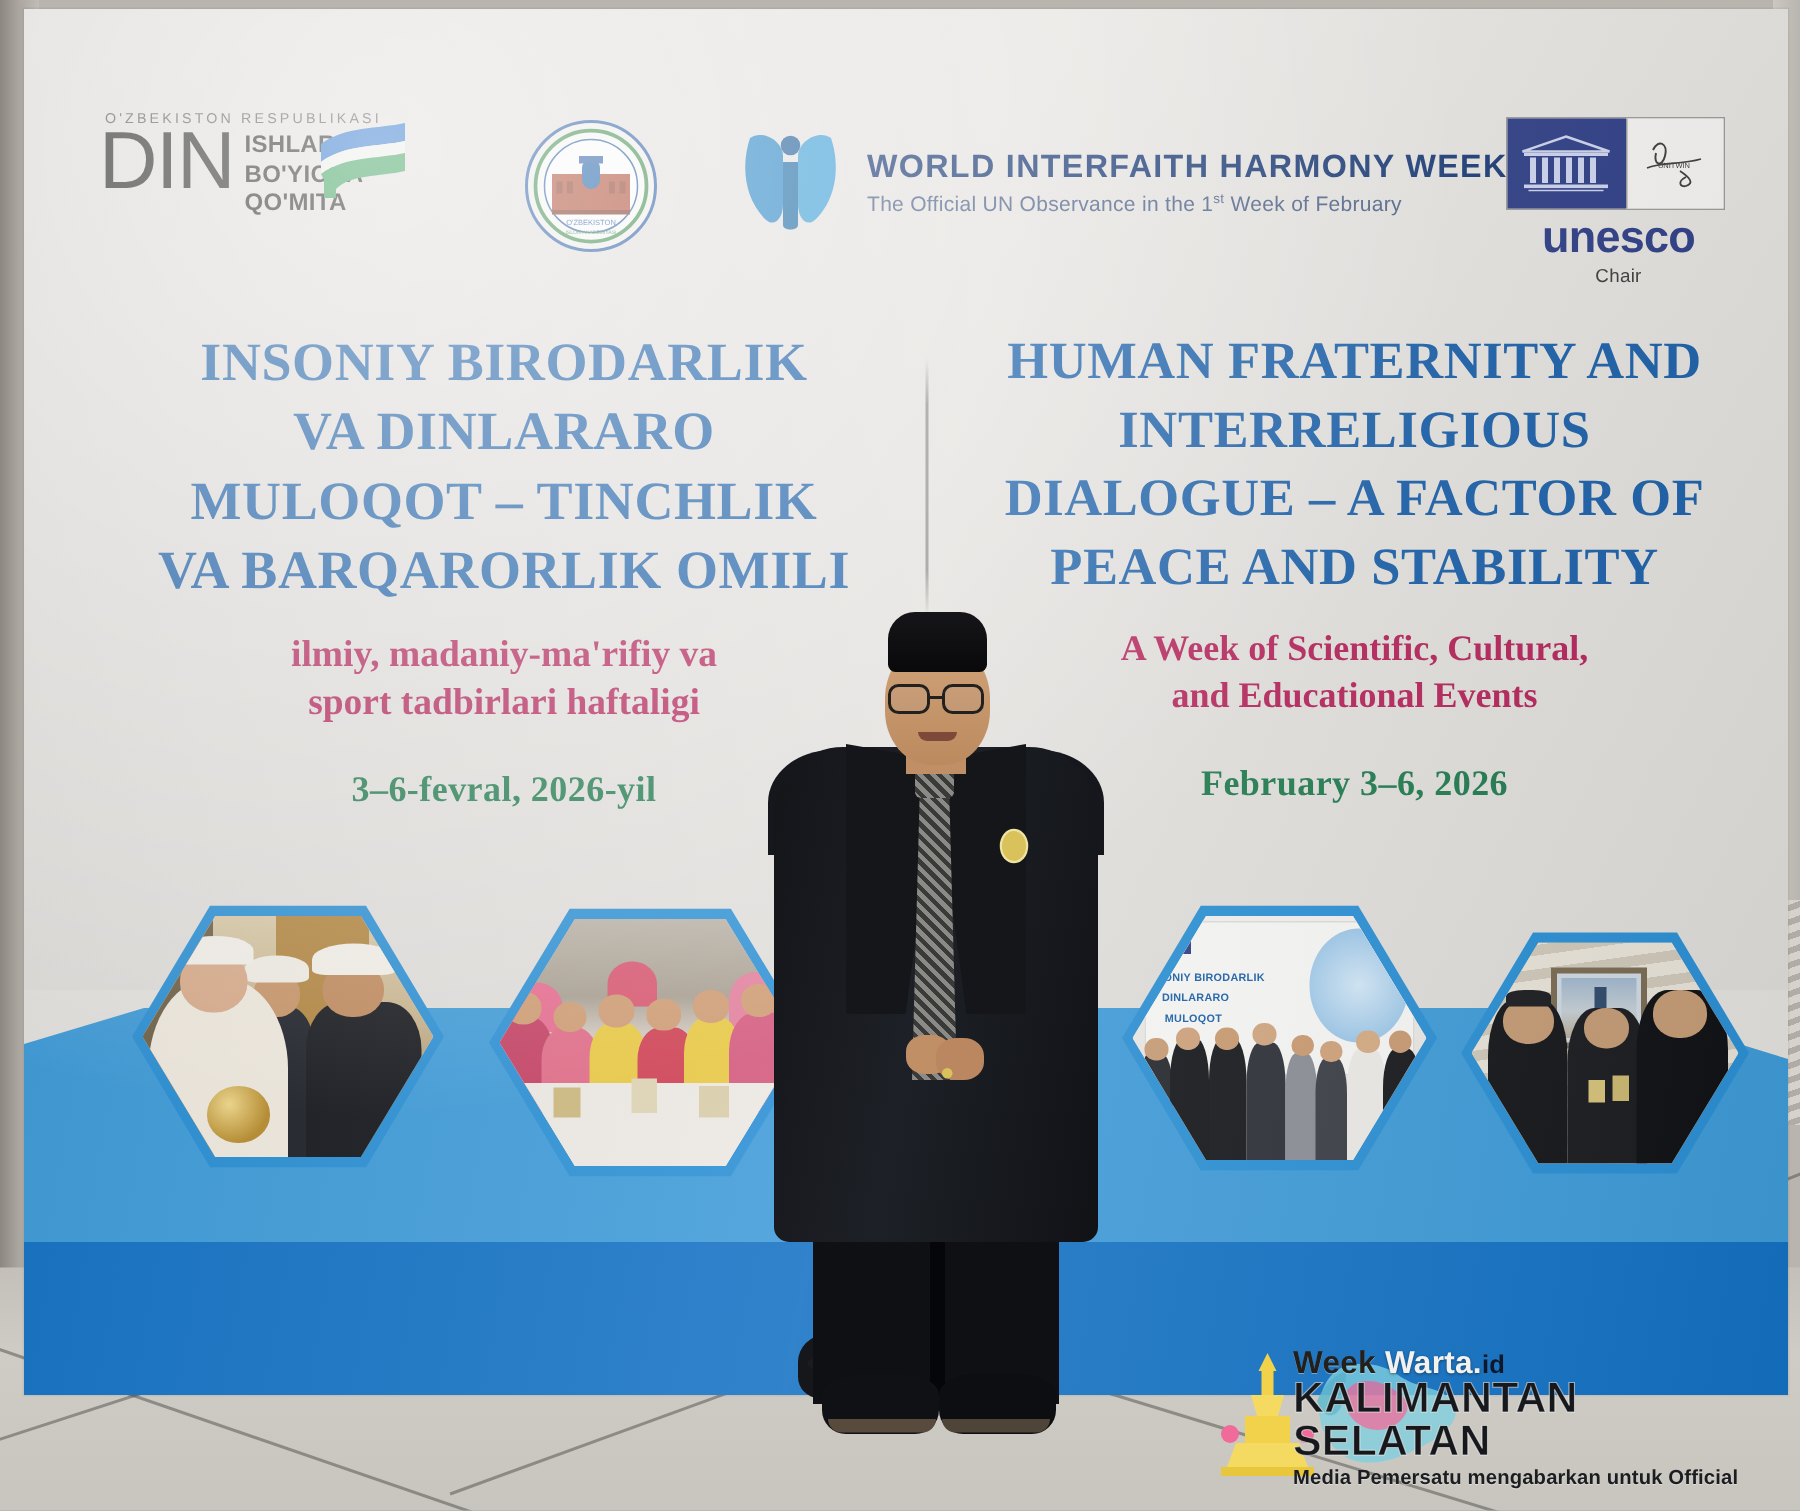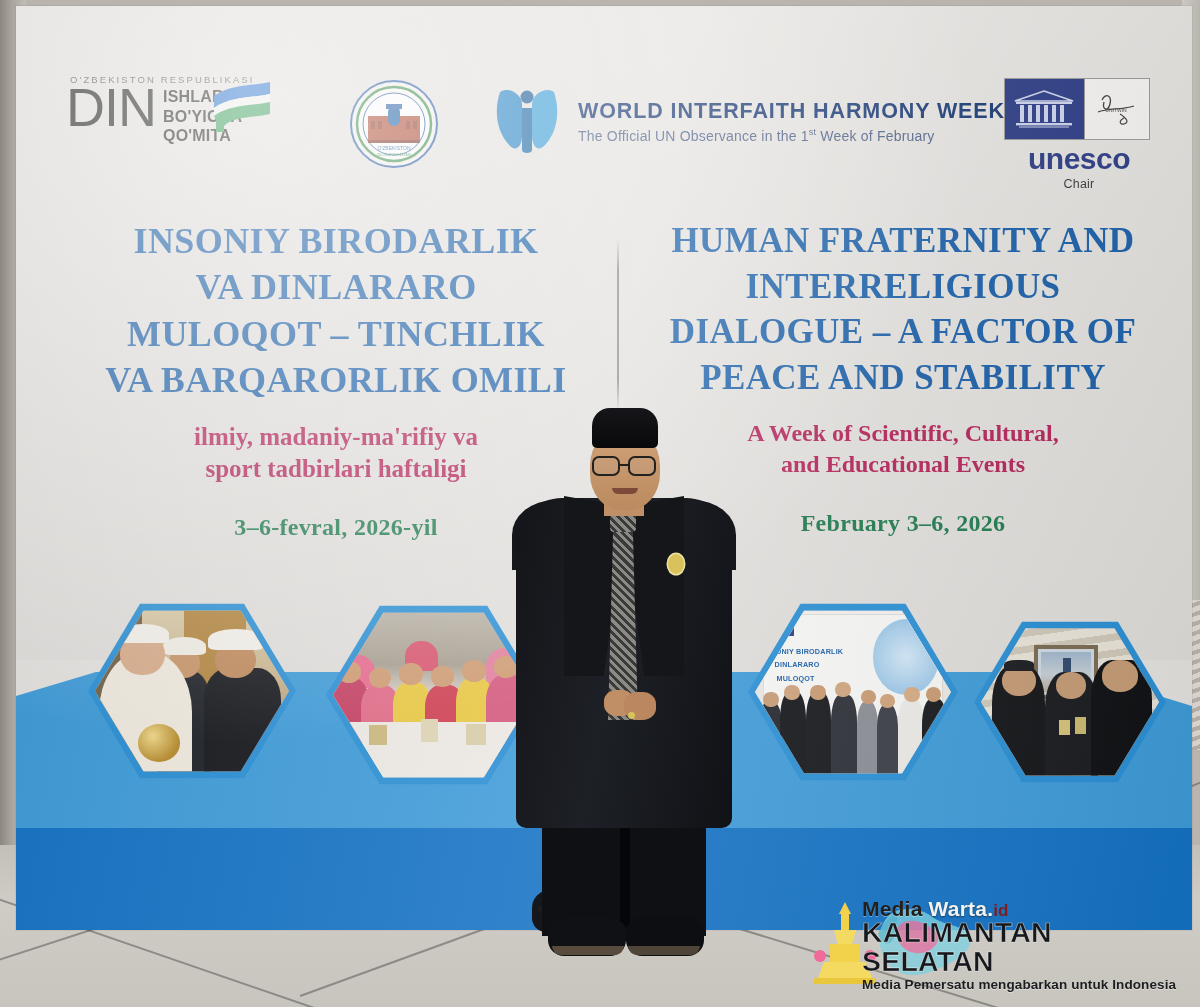--- a/index.html
+++ b/index.html
@@ -277,21 +277,21 @@
   .pr-strap { position:absolute; left:30px; top:498px; width:58px; height:14px; border:5px solid #1b1c20; border-radius:50%; border-top-color:transparent; }
 
   
   .watermark { position:absolute; left:806px; top:896px; width:380px; height:100px; }
   .wm-monument { position:absolute; left:0; top:4px; width:78px; height:88px; }
   .wm-map { position:absolute; left:58px; top:8px; width:120px; height:82px; opacity:.92; }
   .wm-text { position:absolute; left:56px; top:2px; width:324px; }
   .wm-l1 { font-size: 21px; font-weight:700; letter-spacing:.2px; line-height:1.05; }
   .wm-l1 .w-warta { color:#23201c; text-shadow: 0 1px 0 rgba(255,255,255,.35); }
   .wm-l1 .w-global { color:#f4f2ee; text-shadow: 0 1px 2px rgba(0,0,0,.45); }
-  .wm-l1 .w-id { color:#7f1d1d; font-size:17px; }
+  .wm-l1 .w-id { color:#0f172a; font-size:17px; }
   .wm-l2 {
     font-size: 28.5px; font-weight:700; color:#16181c; letter-spacing:.2px; line-height:1.02;
     -webkit-text-stroke: .7px rgba(255,255,255,.55);
     margin-top:-2px;
   }
   .wm-l3 {
     font-size: 13.5px; font-weight:700; color:#1b1d21; letter-spacing:.1px;
     text-shadow: 0 1px 0 rgba(255,255,255,.4); margin-top:1px;
   }
 </style>
@@ -576,19 +576,19 @@
       <polygon points="39,2 45,14 33,14" fill="#f2d24a"></polygon>
       <rect x="35" y="14" width="8" height="16" fill="#f2d24a"></rect>
       <polygon points="28,30 50,30 46,44 32,44" fill="#f5da62"></polygon>
       <rect x="24" y="44" width="30" height="18" fill="#f2d24a"></rect>
       <polygon points="18,62 60,62 66,78 12,78" fill="#f5da62"></polygon>
       <rect x="8" y="78" width="62" height="6" fill="#e8c73c"></rect>
       <circle cx="14" cy="56" r="6" fill="#f06b9a"></circle>
       <circle cx="64" cy="56" r="6" fill="#f06b9a"></circle>
     </svg>
     <div class="wm-text">
-      <div class="wm-l1"><span class="w-warta">Media </span><span class="w-global">Warta.</span><span class="w-id">id</span></div>
+      <div class="wm-l1"><span class="w-warta">Week </span><span class="w-global">Warta.</span><span class="w-id">id</span></div>
       <div class="wm-l2">KALIMANTAN SELATAN</div>
-      <div class="wm-l3">Media Pemersatu mengabarkan untuk Indonesia</div>
+      <div class="wm-l3">Media Pemersatu mengabarkan untuk Official</div>
     </div>
   </div>
 
 </div>
 
 </body></html>

